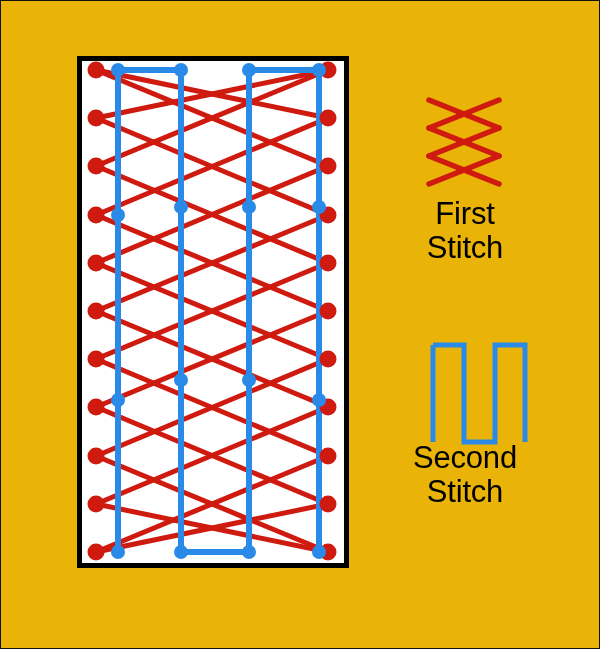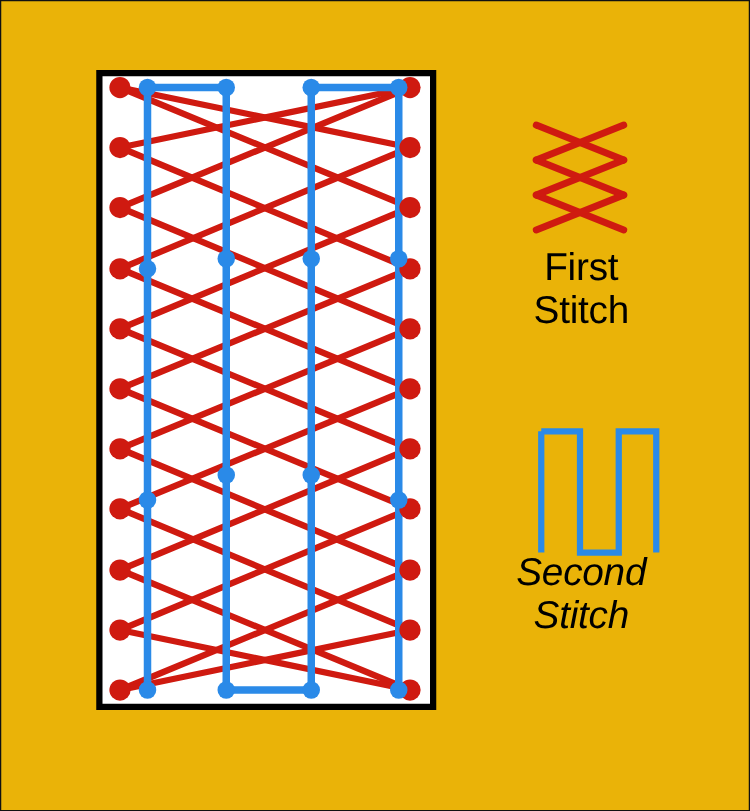--- a/index.html
+++ b/index.html
@@ -43,21 +43,20 @@
     font-weight: 400;
     white-space: pre-line;
   }
   #legend-first-label {
     left: 364px;
     top: 196px;
   }
   #legend-second-label {
     left: 364px;
     top: 440px;
-    font-style: italic;
   }
 </style>
 </head>
 <body>
 
 <div id="page">
 
   <svg id="figure-canvas" viewBox="0 0 600 649">
 
     <g>

